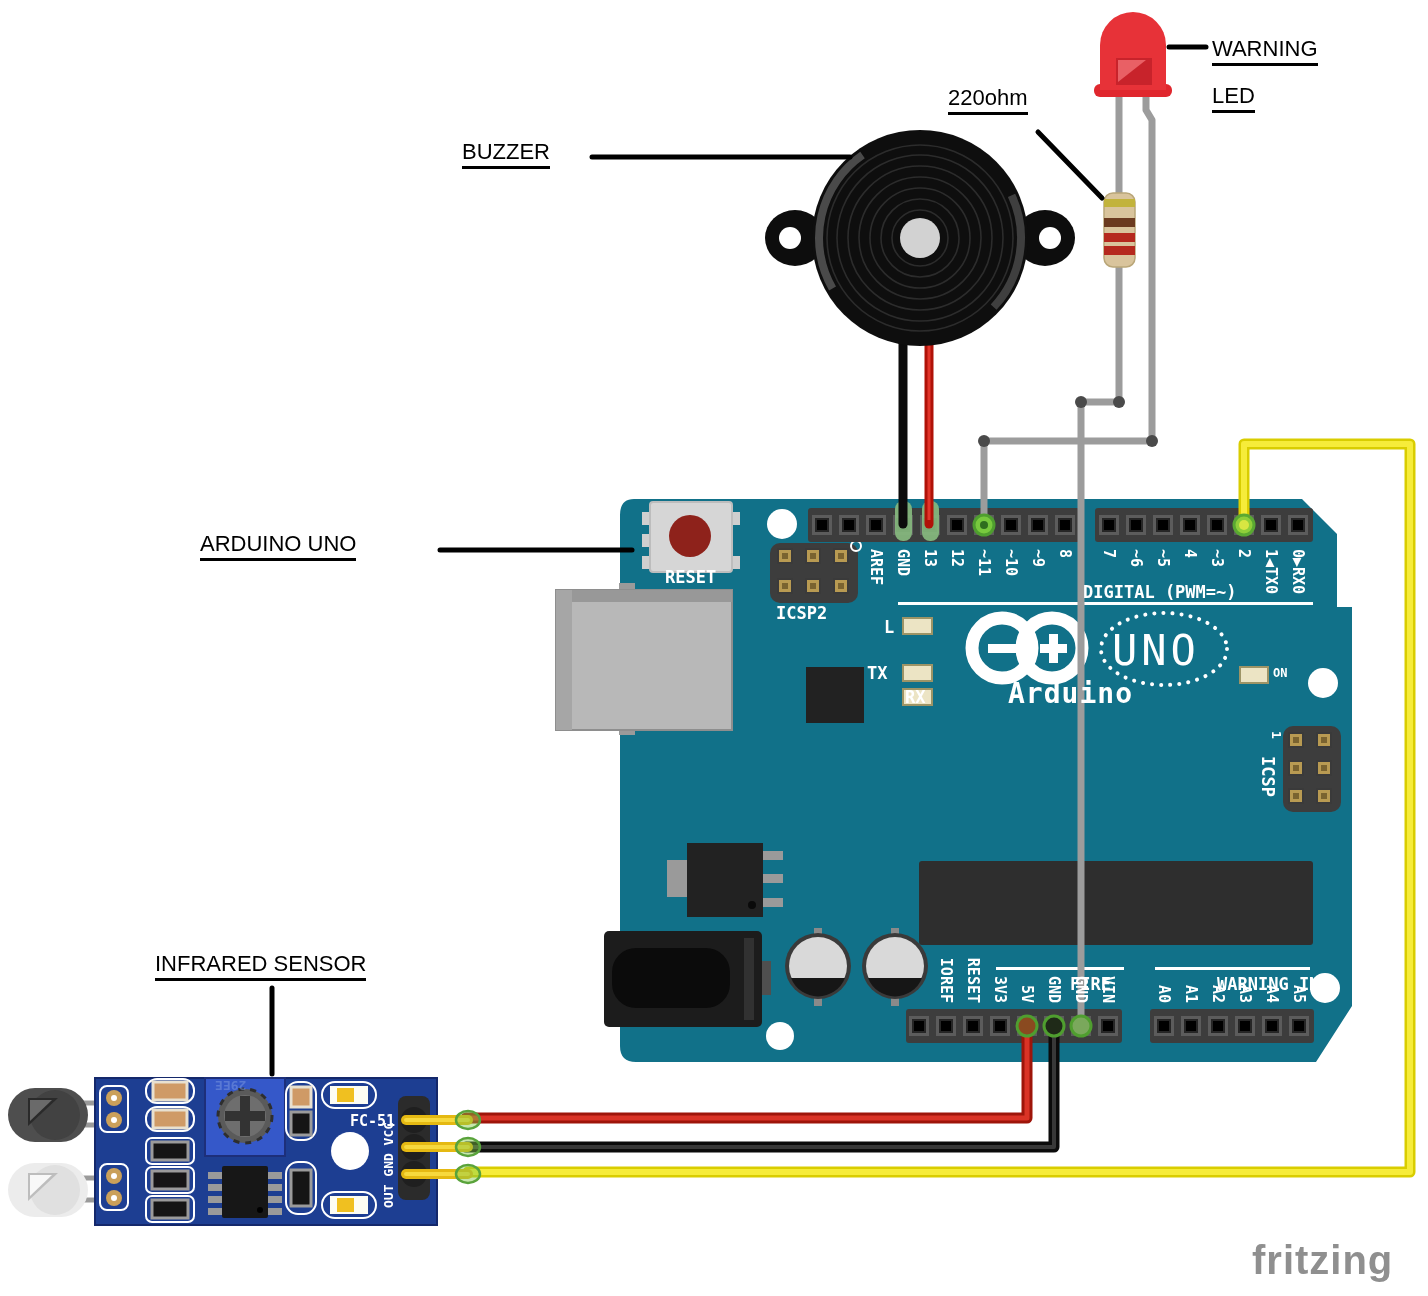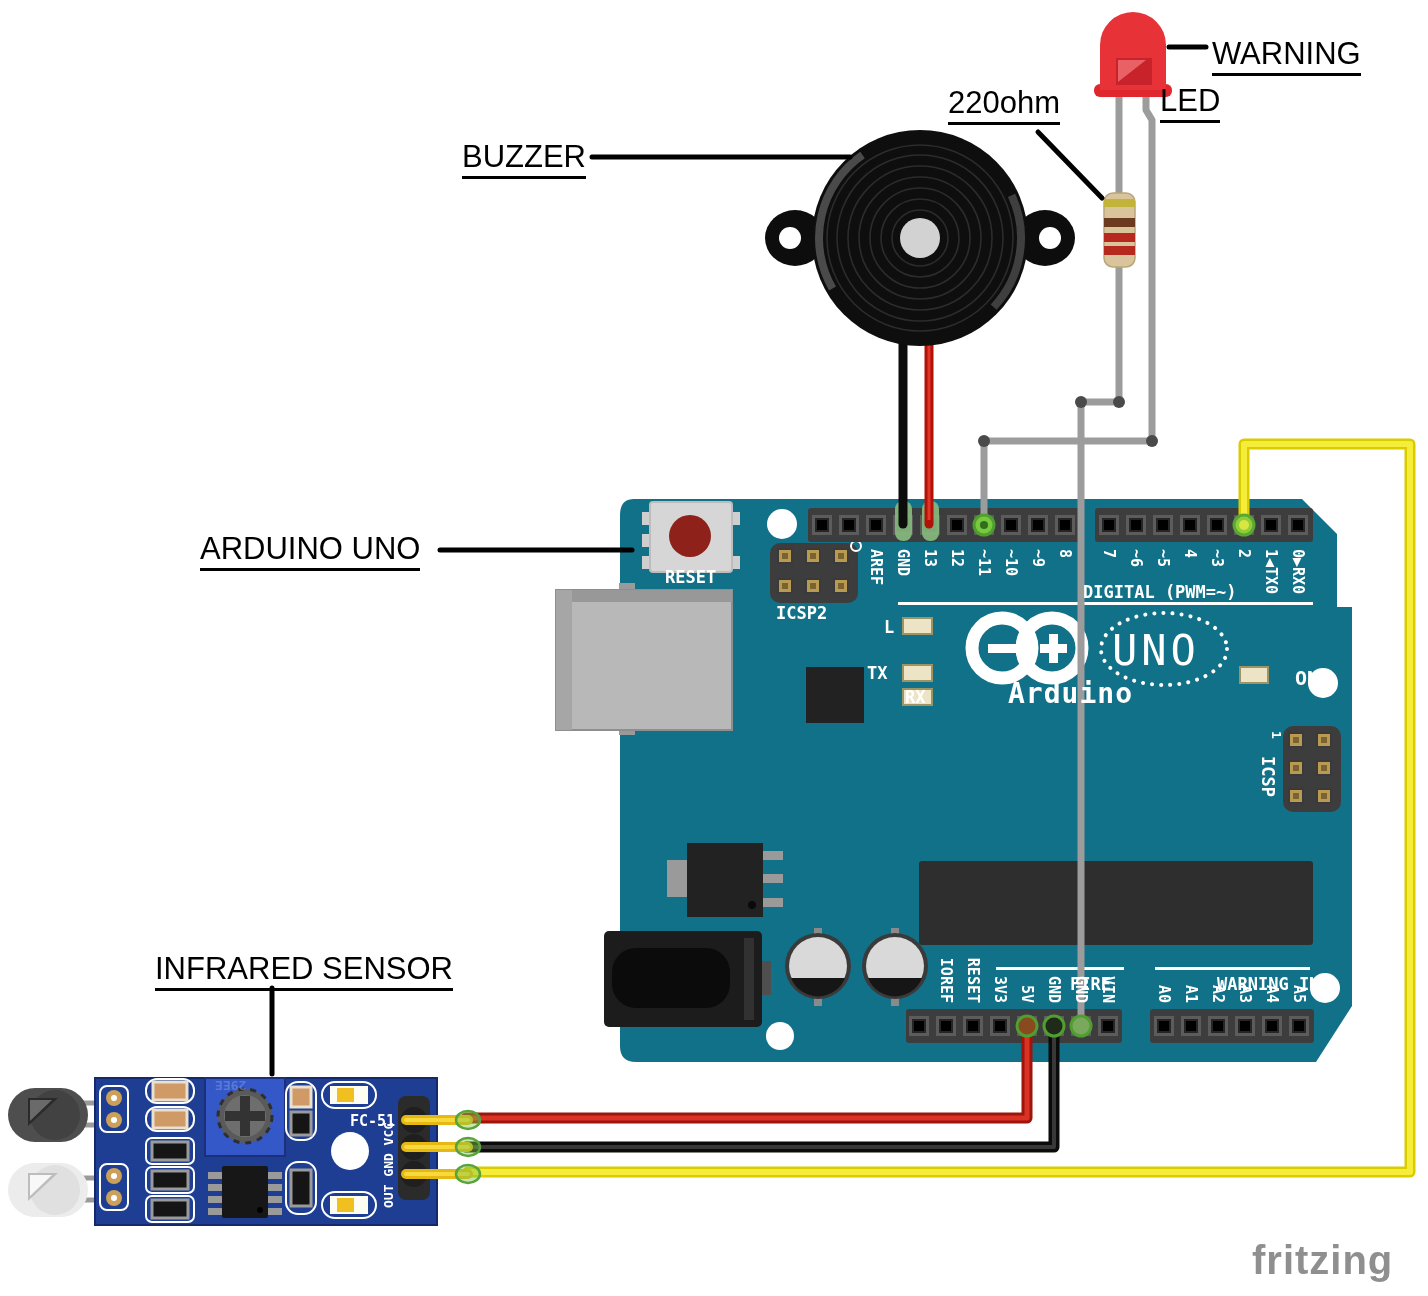--- a/index.html
+++ b/index.html
@@ -1,27 +1,27 @@
 <!DOCTYPE html>
 <html><head>
 <meta charset="utf-8">
 <style>
   html,body{margin:0;padding:0;background:#fff;}
   #stage{position:relative;width:1428px;height:1296px;background:#fff;overflow:hidden;
          font-family:"Liberation Sans",sans-serif;}
   #diagram{position:absolute;left:0;top:0;z-index:1;}
   .lbl{position:absolute;z-index:3;color:#000;white-space:nowrap;}
-  .callout{font-size:31px;}
+  .callout{font-size:22px;}
   .callout .u{display:inline-block;border-bottom:3px solid #000;padding-bottom:1px;}
   .title{font-size:31px;font-weight:bold;}
   .title .u{display:inline-block;border-bottom:4px solid #000;padding-bottom:2px;}
   .wm{font-size:40px;font-weight:bold;color:#8f8f8f;letter-spacing:1px;}
   .board-txt{position:absolute;z-index:3;color:#fff;
              font-family:"DejaVu Sans Mono",monospace;font-weight:bold;white-space:pre;}
-  .t17{font-size:17px;} .t16{font-size:20px;margin-left:22px;} .t15{font-size:15px;margin-left:28px;} .t13{font-size:13px;}
+  .t17{font-size:17px;} .t16{font-size:12px;} .t15{font-size:15px;margin-left:28px;} .t13{font-size:13px;}
   .t28{font-size:28px;letter-spacing:1px;}
   .t42{font-size:42px;font-weight:normal;letter-spacing:4px;}
   .rot-cw{transform-origin:0 0;transform:rotate(90deg);}
   .rot-ccw{transform-origin:0 0;transform:rotate(-90deg);}
   .rot-180{transform-origin:center;transform:rotate(180deg);}
   .pinlbl{position:absolute;z-index:3;color:#fff;font:bold 15px "DejaVu Sans Mono",monospace;
           transform-origin:0 0;transform:rotate(90deg);white-space:pre;}
   .pinlbl-end{transform:rotate(90deg) translateX(-100%);}
   .silk{color:rgba(120,150,220,.55);}
 </style>
@@ -458,21 +458,21 @@
 
 <div class="lbl callout" style="left:462px;top:139px">
   <span class="u">BUZZER</span>
 </div>
 <div class="lbl callout" style="left:948px;top:85px">
   <span class="u">220ohm</span>
 </div>
 <div class="lbl callout" style="left:1212px;top:36px">
   <span class="u">WARNING</span>
 </div>
-<div class="lbl callout" style="left:1160px;top:83px">
+<div class="lbl callout" style="left:1212px;top:83px">
   <span class="u">LED</span>
 </div>
 <div class="lbl callout" style="left:155px;top:951px">
   <span class="u">INFRARED SENSOR</span>
 </div>
 <div class="lbl callout" style="left:200px;top:531px">
   <span class="u">ARDUINO UNO</span>
 </div>
 <div class="lbl wm" style="left:1252px;top:1238px">fritzing</div>
 

